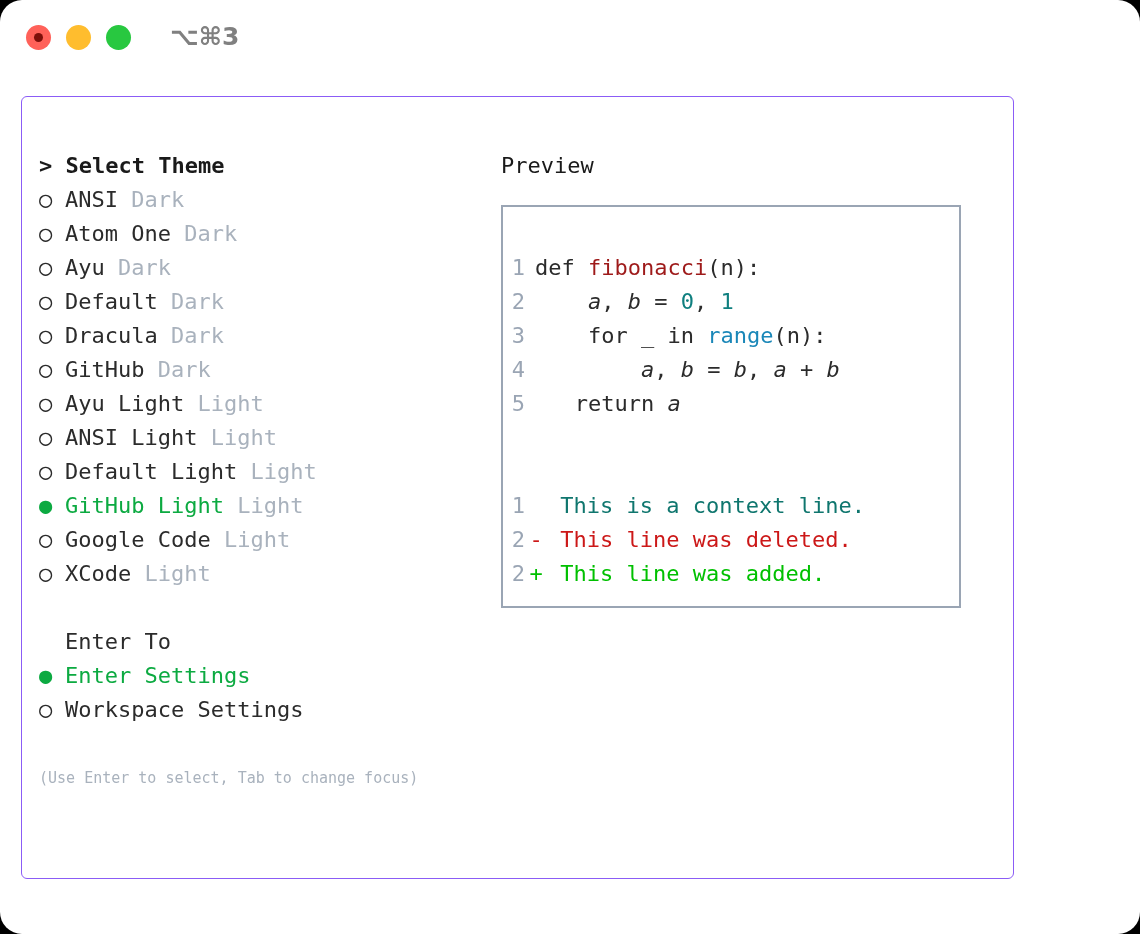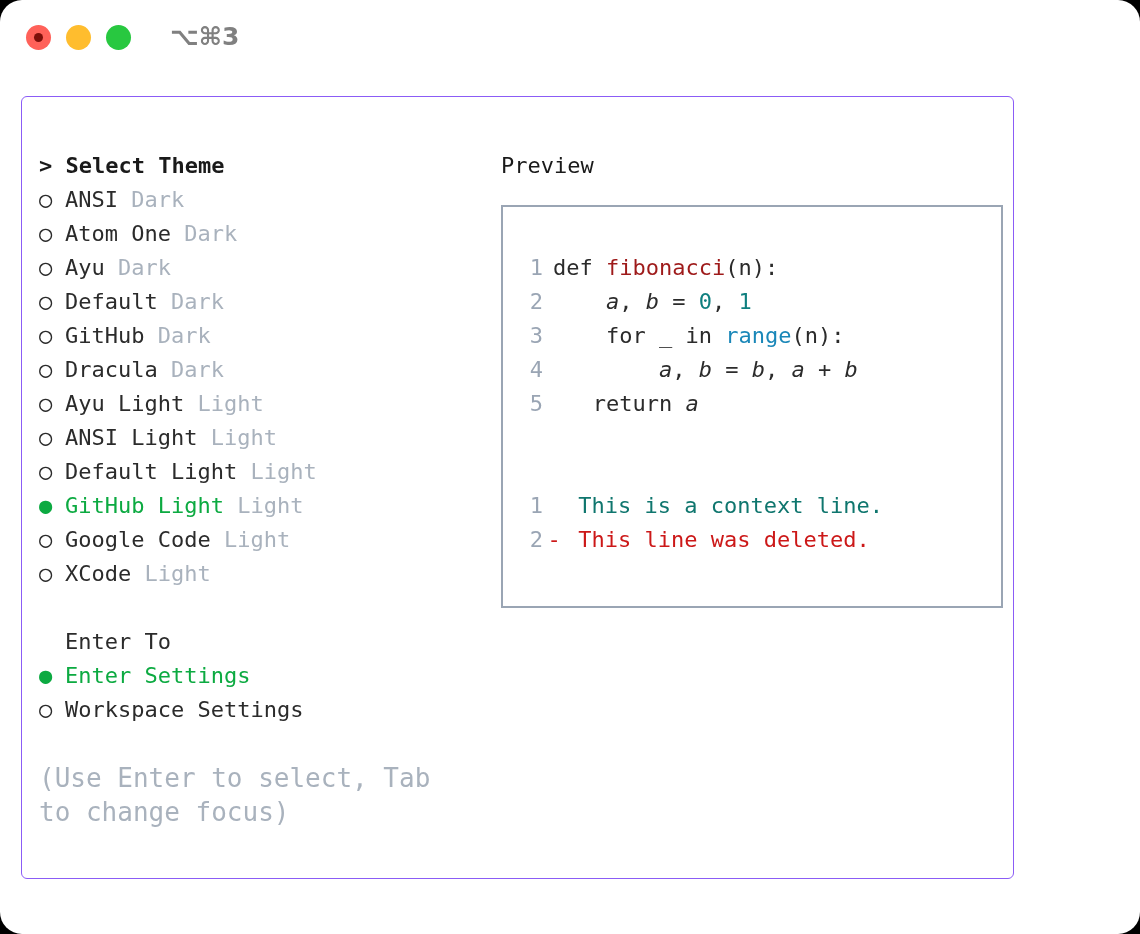--- a/index.html
+++ b/index.html
@@ -115,21 +115,21 @@
     color: #2b2b2b;
   }
   .marker.on { color: #0caa41; }
   .opt-label { color: #2b2b2b; }
   .opt-row.selected .opt-label { color: #0caa41; }
   .opt-variant { color: #a9b2bd; }
 
   .spacer-row { height: 34px; }
 
   .hint {
-    font-size: 26px;
+    font-size: 15px;
     line-height: 34px;
     color: #a9b2bd;
     width: 400px;
     white-space: pre-wrap;
     word-break: normal;
   }
 
   
   .right-col {
     position: absolute;
@@ -140,27 +140,26 @@
   .preview-title {
     font-size: 22px;
     font-weight: normal;
     color: #1a1a1a;
     line-height: 34px;
     height: 34px;
     white-space: pre;
   }
   .code-box {
     margin-top: 22px;
-    width: 502px;
+    width: 460px;
     height: 403px;
     border: 2px solid #9aa5b4;
     box-sizing: border-box;
     background: #ffffff;
     padding-top: 44px;
-    padding-left: 18px;
   }
   .code-line {
     height: 34px;
     line-height: 34px;
     font-size: 22px;
     white-space: pre;
     color: #2b2b2b;
   }
   .lineno {
     display: inline-block;
@@ -200,22 +199,22 @@
 
     <div class="left-col">
 
       <div class="section-title"><span class="caret">&gt;</span> <span>Select Theme</span></div>
 
       <div id="theme-list">
           <div class="opt-row"><span class="marker">○</span><span class="opt-label">ANSI</span><span> </span><span class="opt-variant">Dark</span></div>
           <div class="opt-row"><span class="marker">○</span><span class="opt-label">Atom One</span><span> </span><span class="opt-variant">Dark</span></div>
           <div class="opt-row"><span class="marker">○</span><span class="opt-label">Ayu</span><span> </span><span class="opt-variant">Dark</span></div>
           <div class="opt-row"><span class="marker">○</span><span class="opt-label">Default</span><span> </span><span class="opt-variant">Dark</span></div>
+          <div class="opt-row"><span class="marker">○</span><span class="opt-label">Dracula</span><span> </span><span class="opt-variant">Dark</span></div>
           <div class="opt-row"><span class="marker">○</span><span class="opt-label">GitHub</span><span> </span><span class="opt-variant">Dark</span></div>
-          <div class="opt-row"><span class="marker">○</span><span class="opt-label">Dracula</span><span> </span><span class="opt-variant">Dark</span></div>
           <div class="opt-row"><span class="marker">○</span><span class="opt-label">Ayu Light</span><span> </span><span class="opt-variant">Light</span></div>
           <div class="opt-row"><span class="marker">○</span><span class="opt-label">ANSI Light</span><span> </span><span class="opt-variant">Light</span></div>
           <div class="opt-row"><span class="marker">○</span><span class="opt-label">Default Light</span><span> </span><span class="opt-variant">Light</span></div>
           <div class="opt-row selected"><span class="marker on">●</span><span class="opt-label">GitHub Light</span><span> </span><span class="opt-variant">Light</span></div>
           <div class="opt-row"><span class="marker">○</span><span class="opt-label">Google Code</span><span> </span><span class="opt-variant">Light</span></div>
           <div class="opt-row"><span class="marker">○</span><span class="opt-label">XCode</span><span> </span><span class="opt-variant">Light</span></div>
         </div>
 
       <div class="spacer-row"></div>
 
@@ -240,18 +239,19 @@
             <div class="code-line"><span class="lineno">2</span><span class="gap"></span><span class="kw">    </span><span class="var">a</span><span class="punc">, </span><span class="var">b</span><span class="punc"> = </span><span class="num">0</span><span class="punc">, </span><span class="num">1</span></div>
             <div class="code-line"><span class="lineno">3</span><span class="gap"></span><span class="kw">    for _ in </span><span class="bi">range</span><span class="punc">(n):</span></div>
             <div class="code-line"><span class="lineno">4</span><span class="gap"></span><span class="kw">        </span><span class="var">a</span><span class="punc">, </span><span class="var">b</span><span class="punc"> = </span><span class="var">b</span><span class="punc">, </span><span class="var">a</span><span class="punc"> + </span><span class="var">b</span></div>
             <div class="code-line"><span class="lineno">5</span><span class="gap"></span><span class="kw">   return </span><span class="var">a</span></div>
           </div>
         <div class="blank-line"></div>
         <div class="blank-line"></div>
         <div id="diff-block">
             <div class="code-line"><span class="lineno">1</span><span class="mark-space diff-ctx"> </span><span class="diff-ctx"> This is a context line.</span></div>
             <div class="code-line"><span class="lineno">2</span><span class="mark-space diff-del">-</span><span class="diff-del"> This line was deleted.</span></div>
+            <div class="code-line"><span class="lineno">2</span><span class="mark-space diff-add">+</span><span class="diff-add"> This line was added.</span></div>
           </div>
       </div>
     </div>
 
   </div>
 </div>
 
 </body></html>

